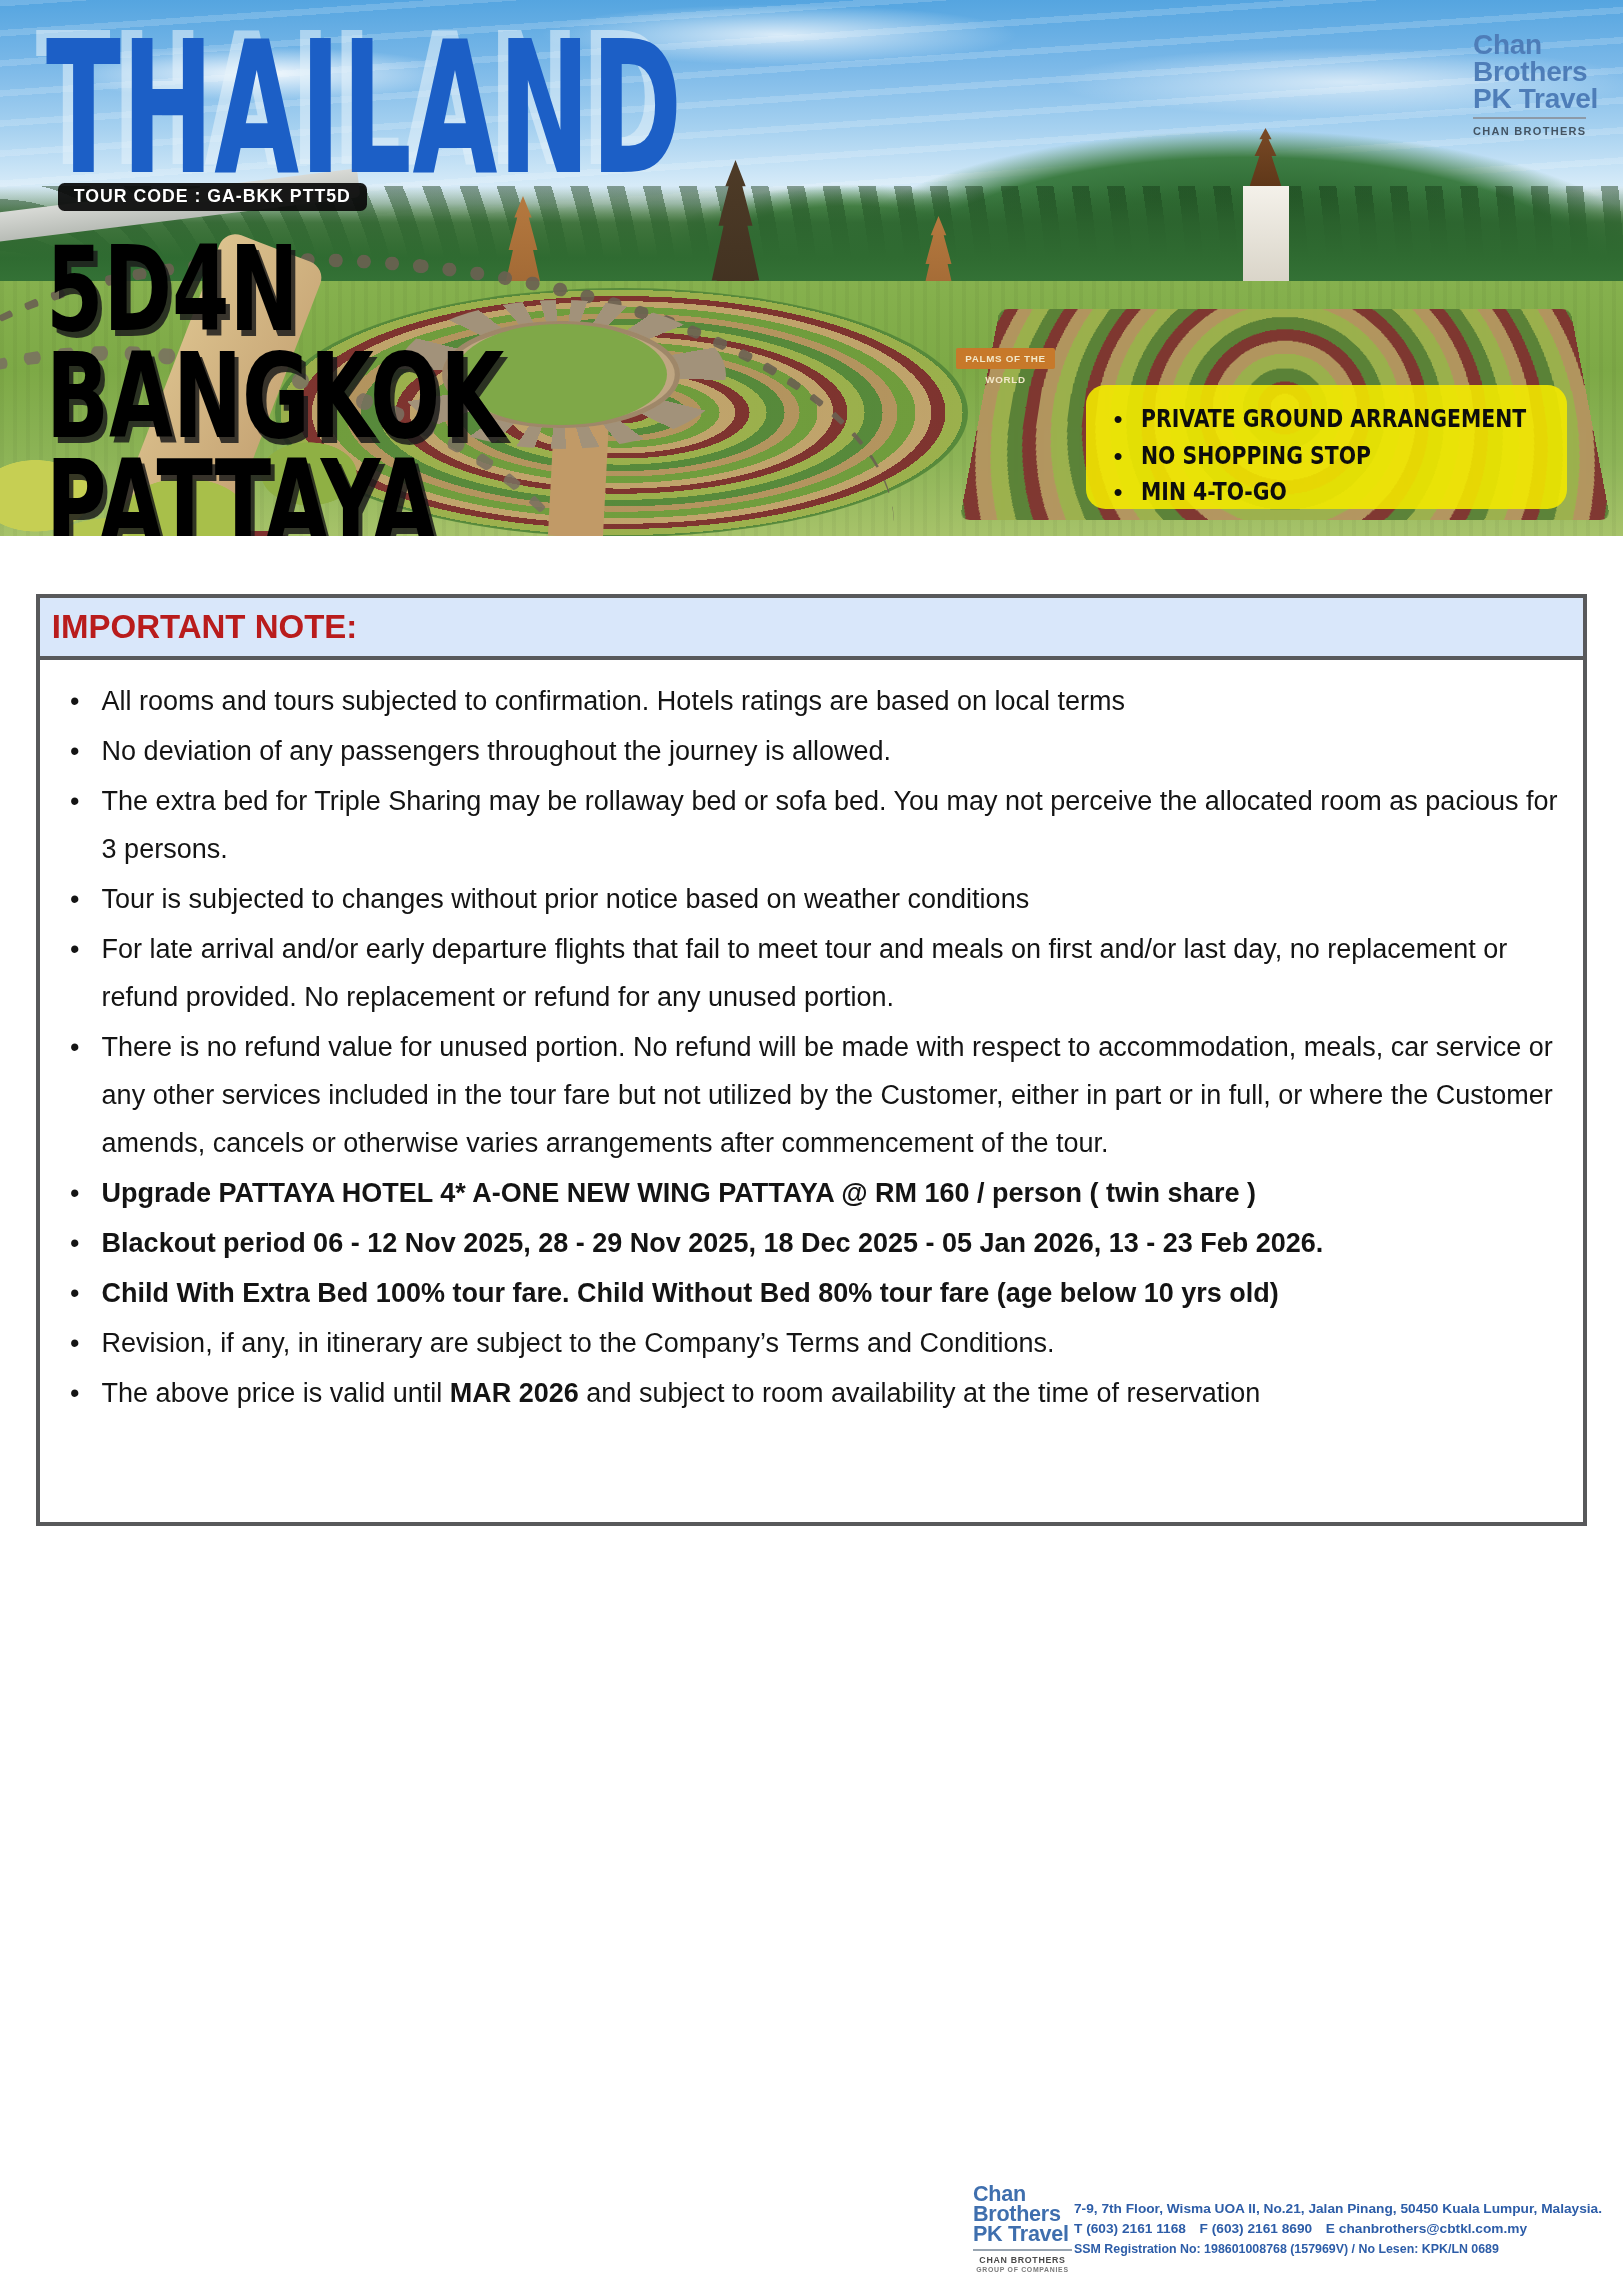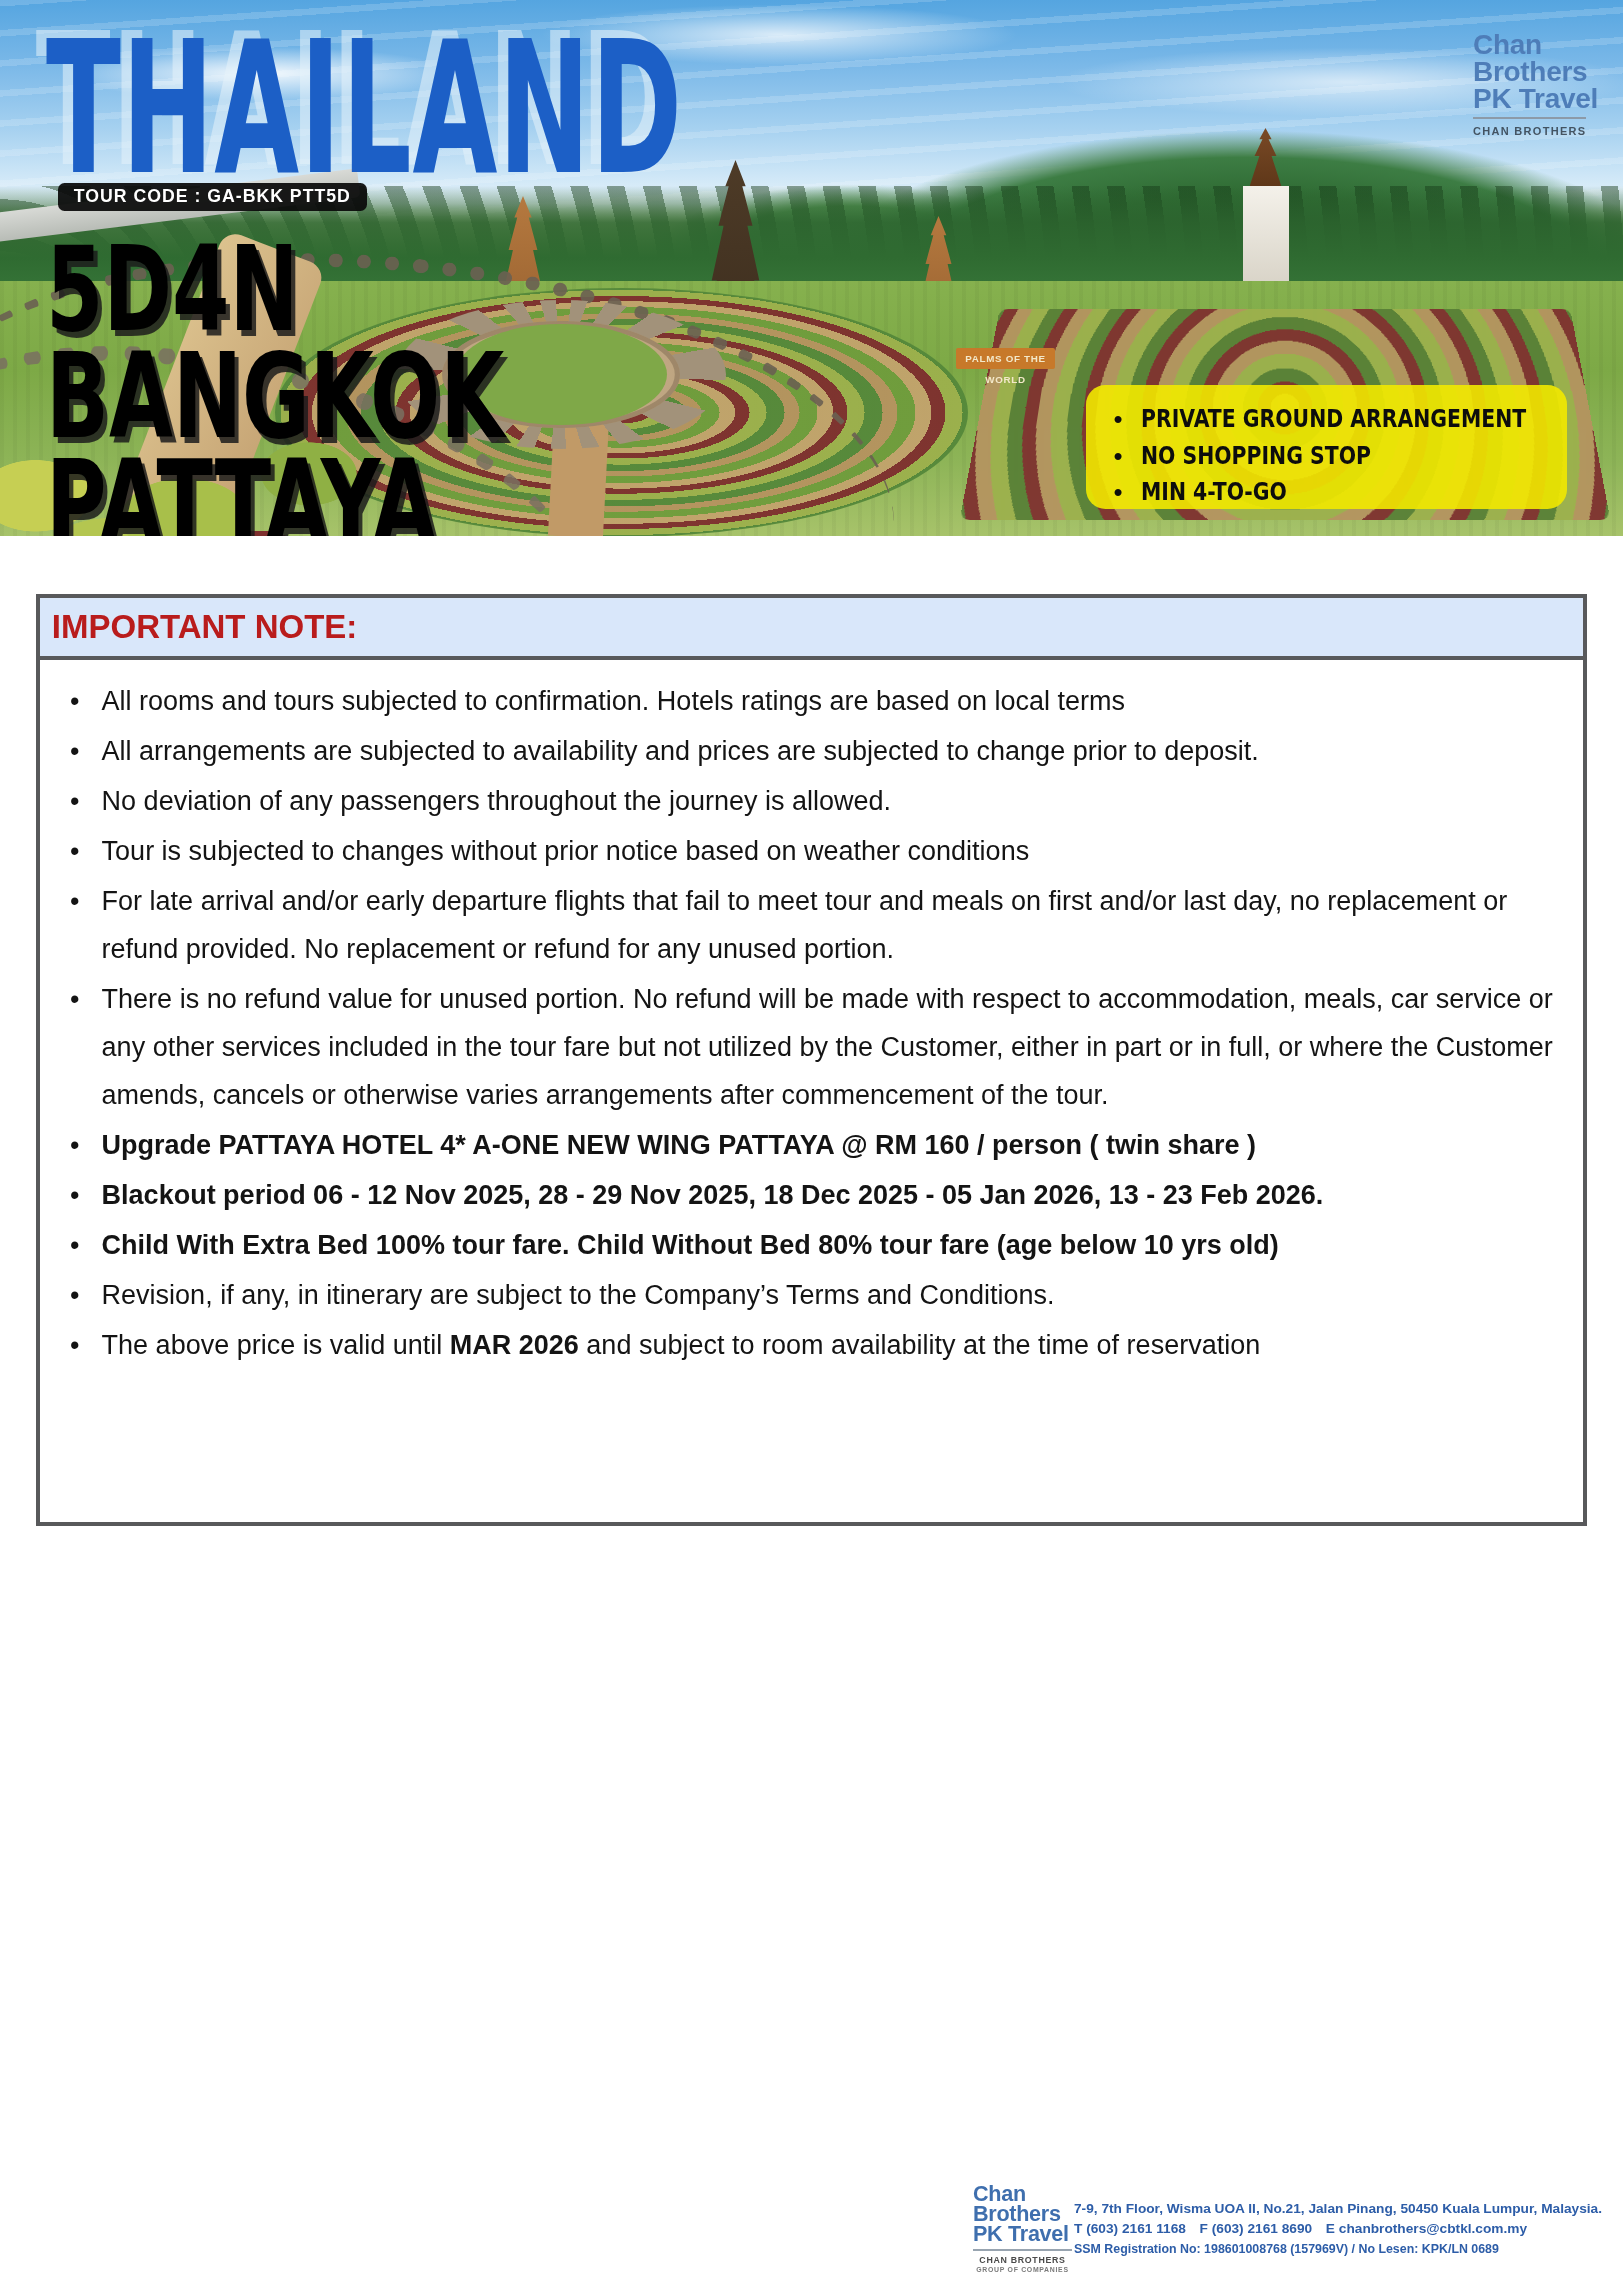--- a/index.html
+++ b/index.html
@@ -175,22 +175,22 @@
       <div class="brule"></div>
       <div class="bsub">CHAN BROTHERS</div>
     </div>
   </div>
 
   <div class="note-box">
     <div class="note-header">IMPORTANT NOTE:</div>
     <div class="note-body">
       <ul>
           <li class="note-item"><span>All rooms and tours subjected to confirmation. Hotels ratings are based on local terms</span></li>
-          <li class="note-item"><span>All arrangements are subjected to availability and prices are subjected to change prior to deposit.</span></li>
           <li class="note-item"><span>No deviation of any passengers throughout the journey is allowed.</span></li>
+          <li class="note-item"><span>The extra bed for Triple Sharing may be rollaway bed or sofa bed. You may not perceive the allocated room as pacious for 3 persons.</span></li>
           <li class="note-item"><span>Tour is subjected to changes without prior notice based on weather conditions</span></li>
           <li class="note-item"><span>For late arrival and/or early departure flights that fail to meet tour and meals on first and/or last day, no replacement or refund provided. No replacement or refund for any unused portion.</span></li>
           <li class="note-item"><span>There is no refund value for unused portion. No refund will be made with respect to accommodation, meals, car service or any other services included in the tour fare but not utilized by the Customer, either in part or in full, or where the Customer amends, cancels or otherwise varies arrangements after commencement of the tour.</span></li>
           <li class="note-item"><span class="bold">Upgrade PATTAYA HOTEL 4* A-ONE NEW WING PATTAYA @ RM 160 / person ( twin share )</span></li>
           <li class="note-item"><span class="bold">Blackout period 06 - 12 Nov 2025, 28 - 29 Nov 2025, 18 Dec 2025 - 05 Jan 2026, 13 - 23 Feb 2026.</span></li>
           <li class="note-item"><span class="bold">Child With Extra Bed 100% tour fare. Child Without Bed 80% tour fare (age below 10 yrs old)</span></li>
           <li class="note-item"><span>Revision, if any, in itinerary are subject to the Company’s Terms and Conditions.</span></li>
           <li class="note-item"><span>The above price is valid until </span><span class="bold">MAR 2026</span><span> and subject to room availability at the time of reservation</span></li>
         </ul>
     </div>

